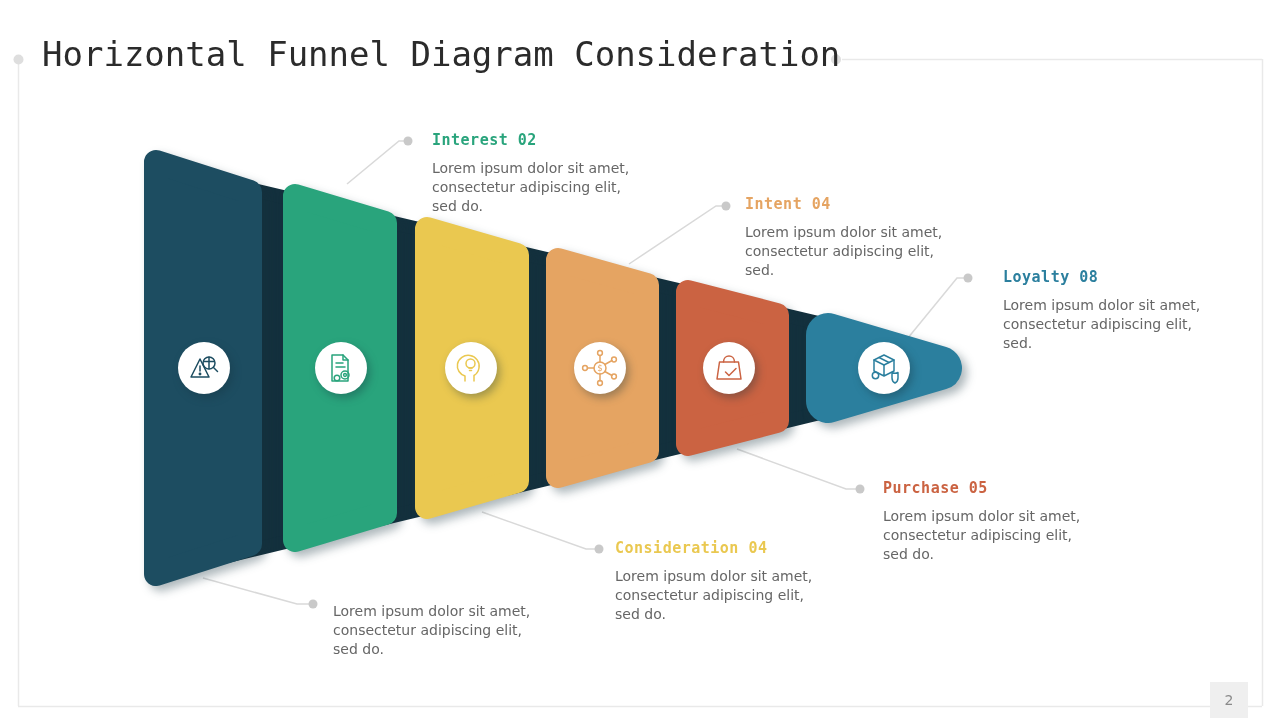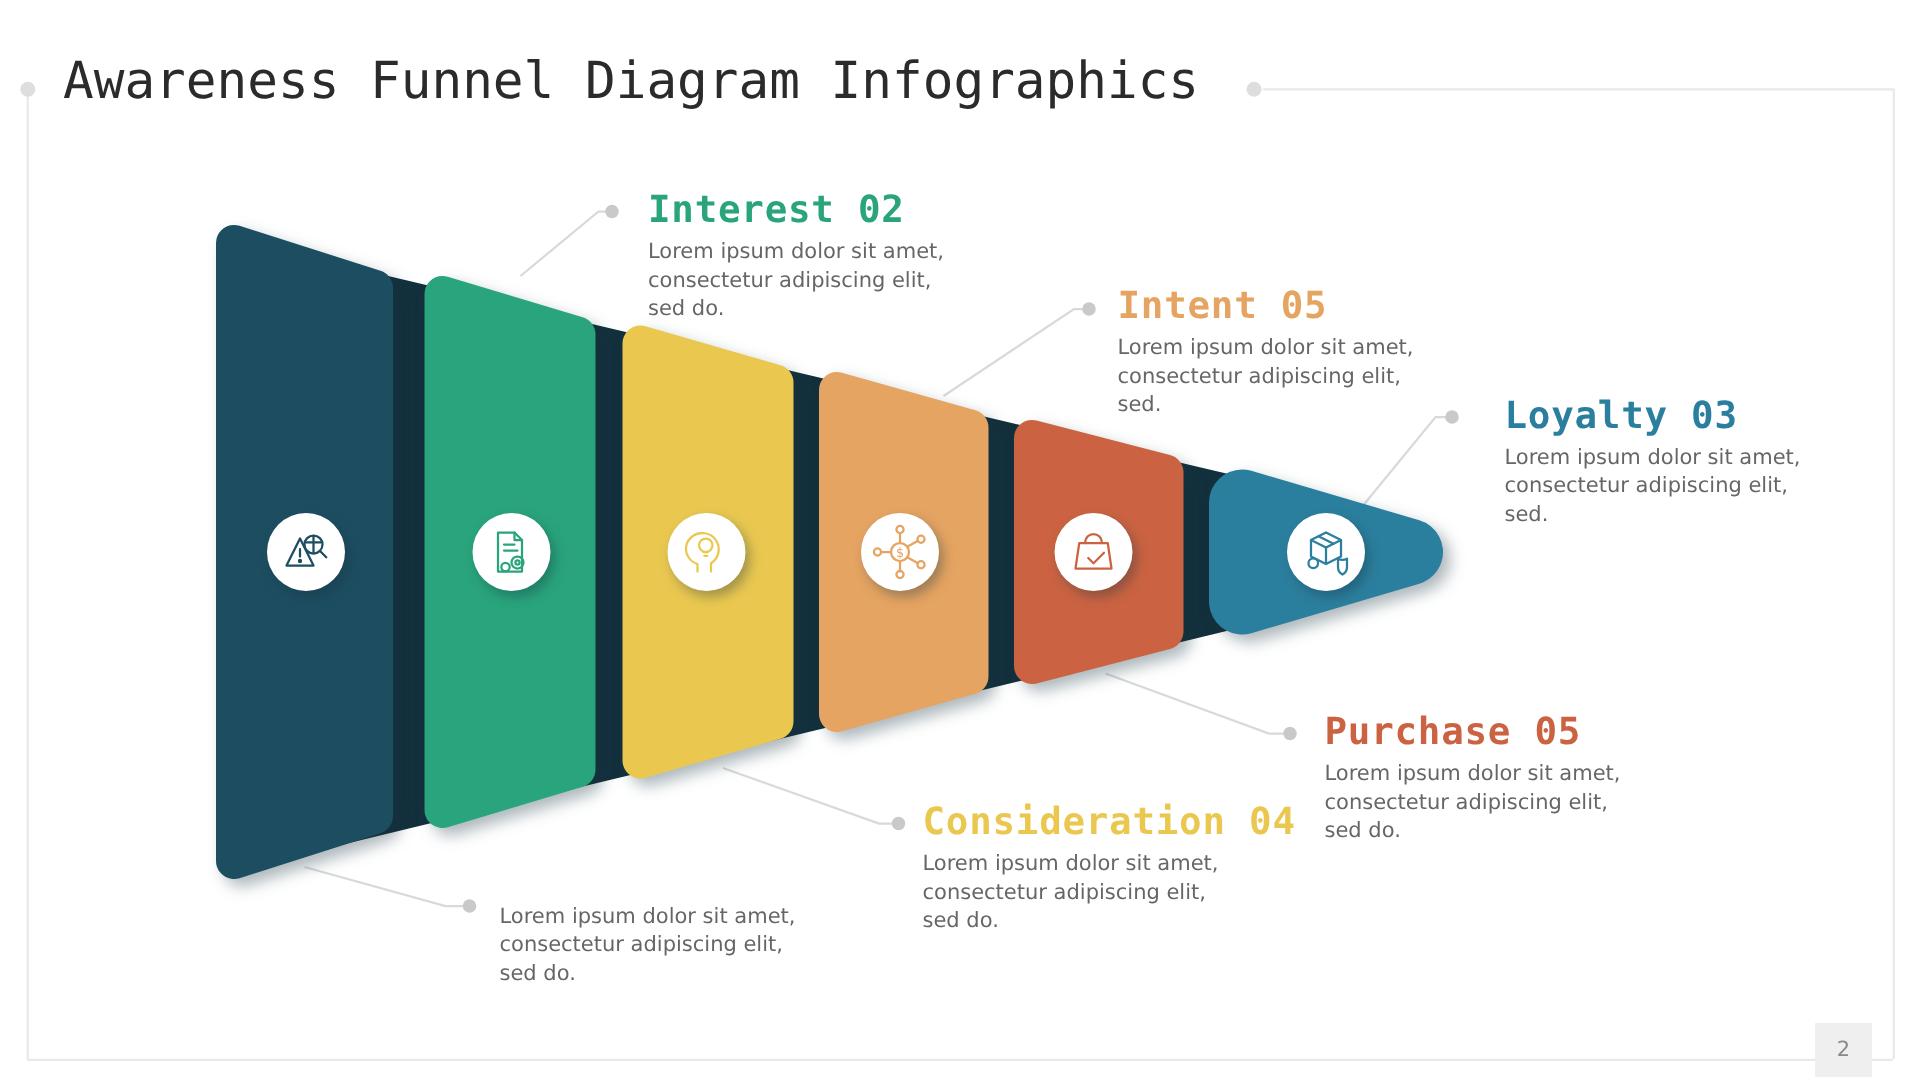--- a/index.html
+++ b/index.html
@@ -4,21 +4,21 @@
 <style>
   html,body{margin:0;padding:0;background:#ffffff;}
   .slide{position:relative;width:1280px;height:720px;background:#ffffff;overflow:hidden;
          font-family:"DejaVu Sans",sans-serif;}
   .page-title{position:absolute;left:42px;top:34px;margin:0;
       font-family:"DejaVu Sans Mono",monospace;font-weight:normal;
       font-size:34px;letter-spacing:0px;color:#2b2b2b;white-space:nowrap;}
   svg.layer{position:absolute;left:0;top:0;}
   .stage-label{position:absolute;width:205px;}
   .stage-heading{font-family:"DejaVu Sans Mono",monospace;font-weight:bold;
-      font-size:25px;line-height:22px;letter-spacing:0.5px;white-space:nowrap;}
+      font-size:15px;line-height:22px;letter-spacing:0.5px;white-space:nowrap;}
   .stage-desc{margin-top:8px;font-size:14px;line-height:19px;color:#666666;width:200px;}
   .page-badge{position:absolute;left:1210px;top:682px;width:38px;height:36px;
       background:#efefef;display:flex;align-items:center;justify-content:center;
       font-size:14px;color:#8a8a8a;}
 </style>
 </head>
 <body>
 
 <div class="slide">
 
@@ -106,45 +106,45 @@
     </g>
     <g fill="none" stroke-width="1.5" stroke-linecap="round" stroke-linejoin="round" transform="translate(862,346)" stroke="#2b7f9e">
       <path d="M12,14 L22,9 L32,14 L22,19 Z"></path>
       <path d="M12,14 V25 L22,30 V19 M22,30 L32,25 V14"></path>
       <path d="M17,11.5 L27,16.5"></path>
       <path d="M30,26.5 q3,1.5 6,0 v5.5 q0,3.5 -3,5 q-3,-1.5 -3,-5 Z"></path>
       <circle cx="13.5" cy="29.5" r="3.2"></circle>
     </g>
   </svg>
 
-  <h1 class="page-title" style="color: rgb(43, 43, 43);">Awareness Funnel Diagram Infographics</h1>
+  <h1 class="page-title" style="color: rgb(43, 43, 43);">Horizontal Funnel Diagram Consideration</h1>
 
   <div class="stage-label" style="left:333px;top:594px">
     <div class="stage-desc">Lorem ipsum dolor sit amet, consectetur adipiscing elit, sed do.</div>
   </div>
 
   <div class="stage-label" style="left:432px;top:129px">
     <div class="stage-heading" style="color: rgb(41, 164, 124);">Interest 02</div>
     <div class="stage-desc">Lorem ipsum dolor sit amet, consectetur adipiscing elit, sed do.</div>
   </div>
 
   <div class="stage-label" style="left:615px;top:537px">
     <div class="stage-heading" style="color: rgb(234, 200, 80);">Consideration 04</div>
     <div class="stage-desc">Lorem ipsum dolor sit amet, consectetur adipiscing elit, sed do.</div>
   </div>
 
   <div class="stage-label" style="left:745px;top:193px">
-    <div class="stage-heading" style="color: rgb(229, 164, 98);">Intent 05</div>
+    <div class="stage-heading" style="color: rgb(229, 164, 98);">Intent 04</div>
     <div class="stage-desc">Lorem ipsum dolor sit amet, consectetur adipiscing elit, sed.</div>
   </div>
 
   <div class="stage-label" style="left:883px;top:477px">
     <div class="stage-heading" style="color: rgb(203, 99, 66);">Purchase 05</div>
     <div class="stage-desc">Lorem ipsum dolor sit amet, consectetur adipiscing elit, sed do.</div>
   </div>
 
   <div class="stage-label" style="left:1003px;top:266px">
-    <div class="stage-heading" style="color: rgb(43, 127, 158);">Loyalty 03</div>
+    <div class="stage-heading" style="color: rgb(43, 127, 158);">Loyalty 08</div>
     <div class="stage-desc">Lorem ipsum dolor sit amet, consectetur adipiscing elit, sed.</div>
   </div>
 
   <div class="page-badge">2</div>
 </div>
 
 </body></html>

